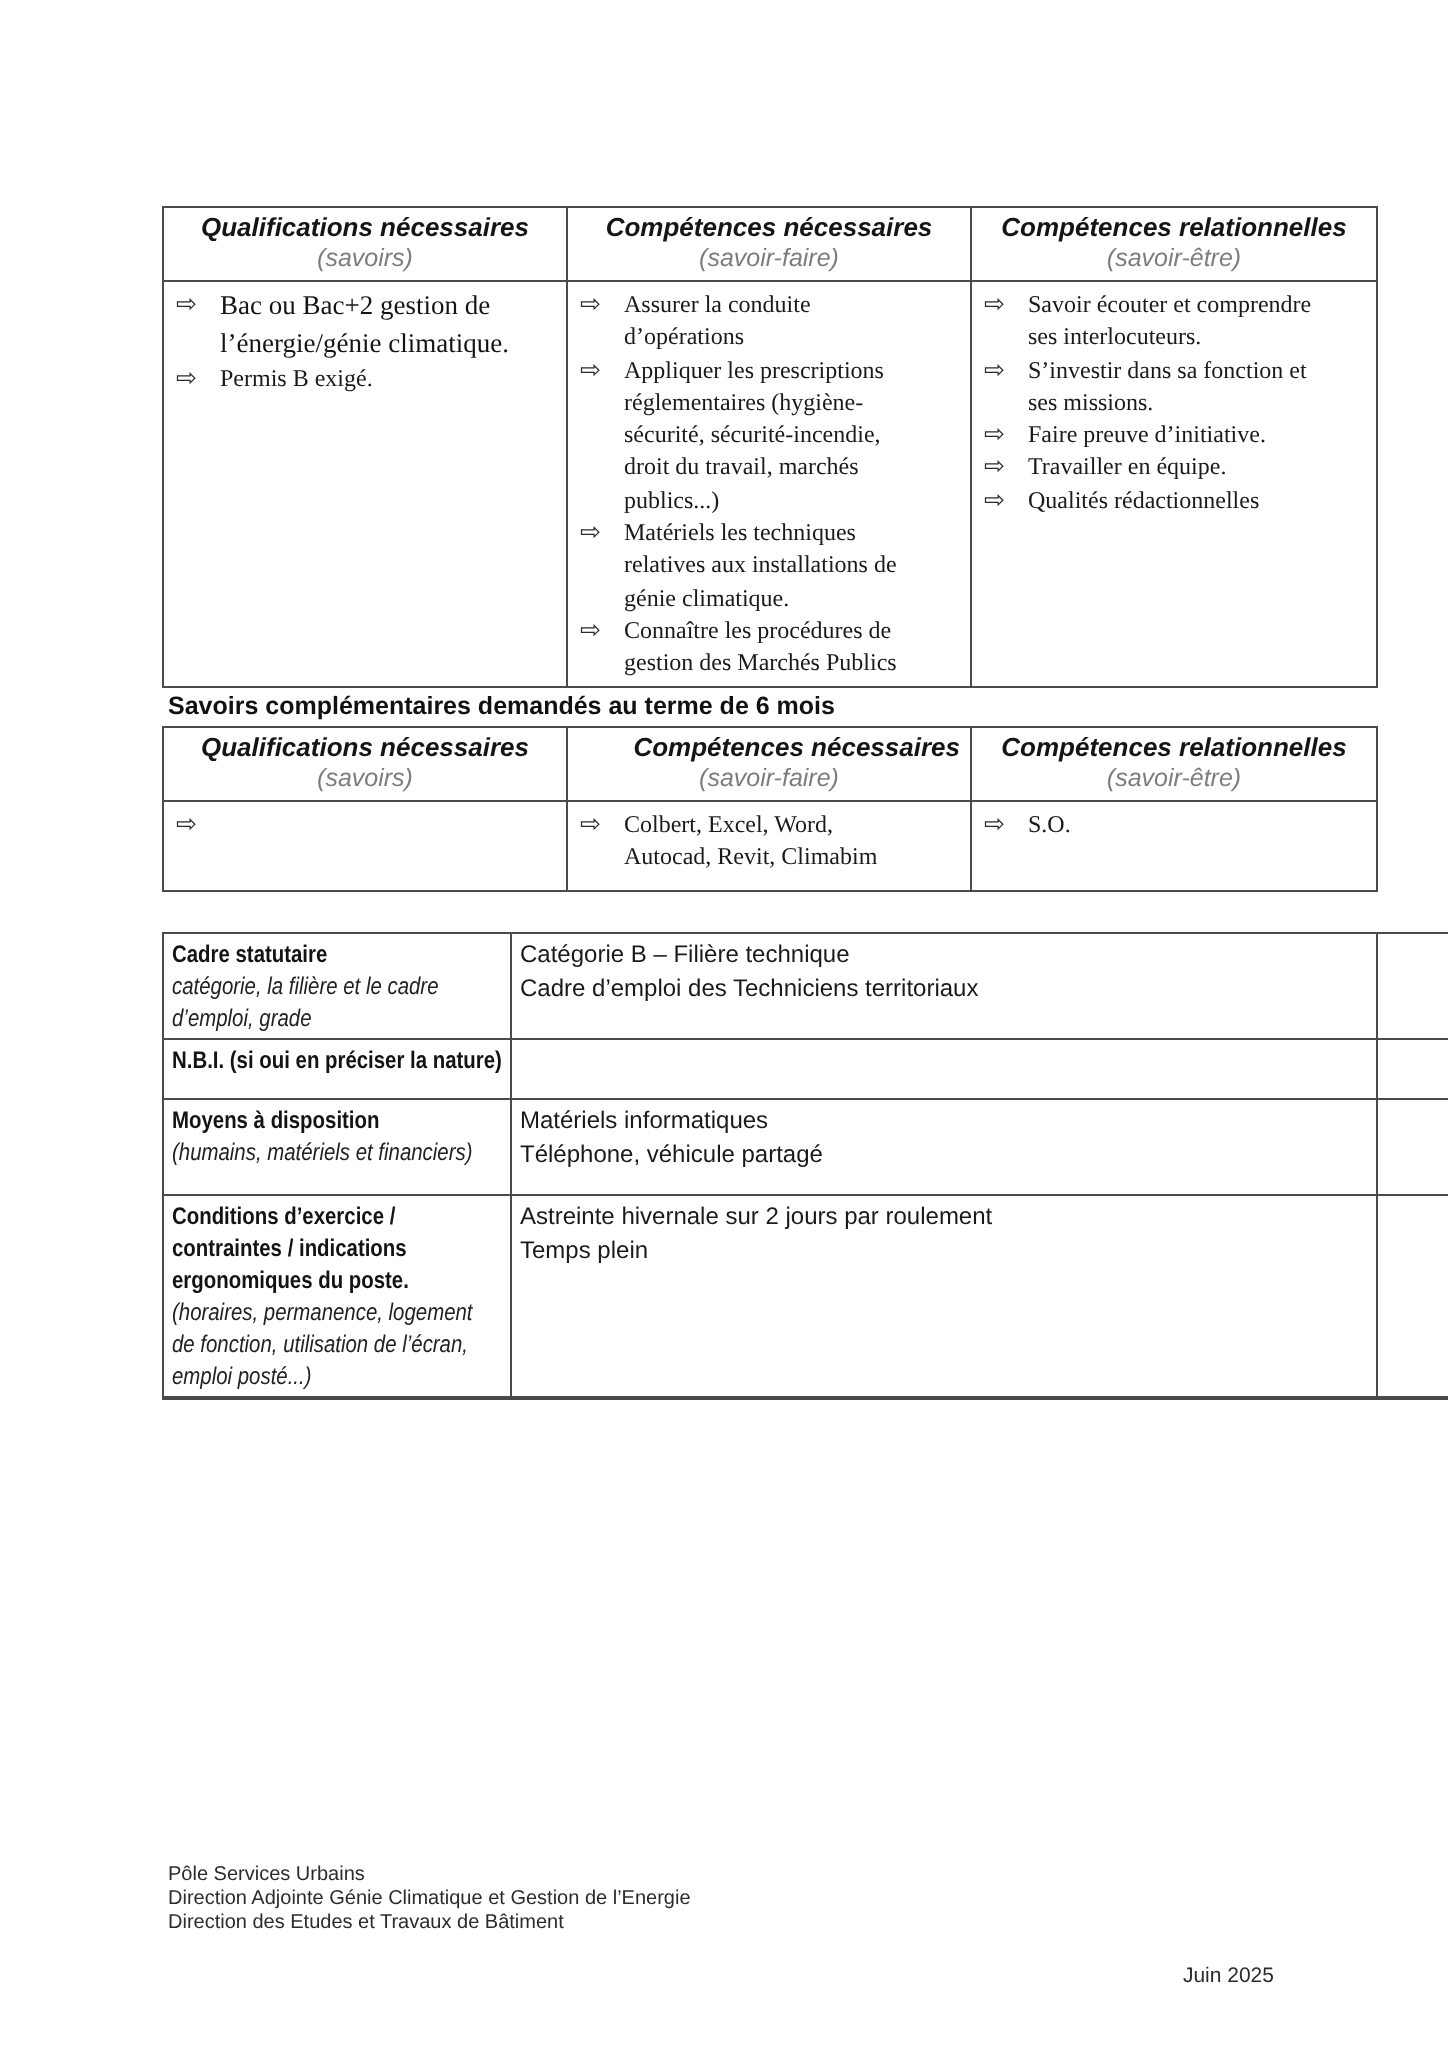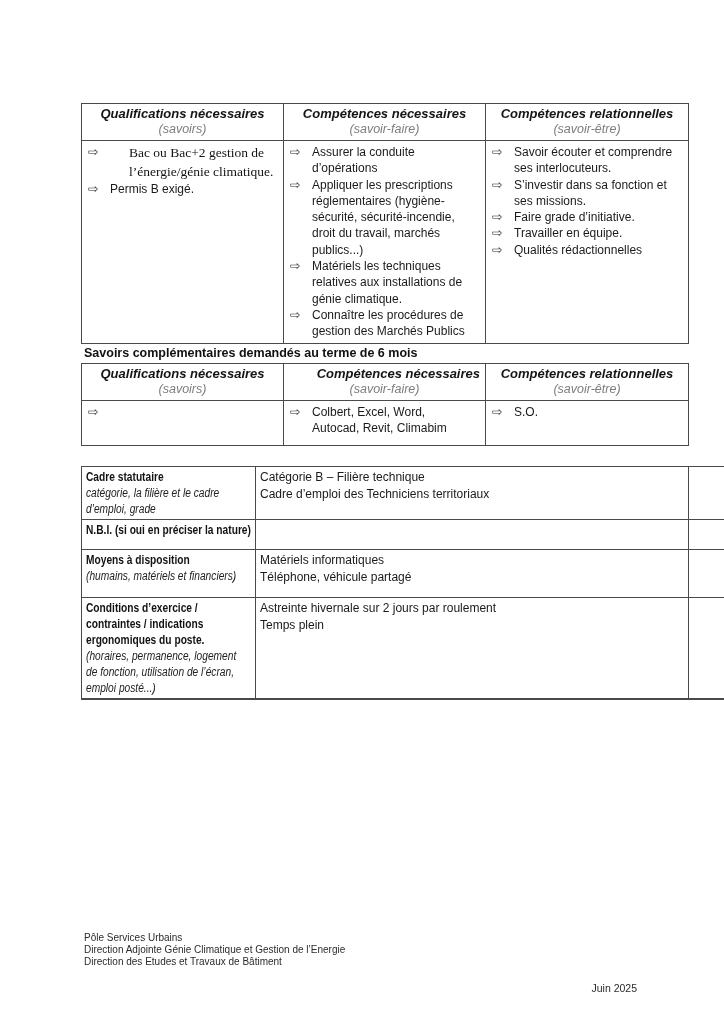--- a/index.html
+++ b/index.html
@@ -19,22 +19,22 @@
   .th-title{font-weight:bold;font-style:italic;font-size:13px;line-height:16px;color:#151515;}
   .th-title.ta-right{text-align:right;padding-right:2px;}
   .th-sub{font-style:italic;font-size:12.5px;line-height:15px;color:#7d7d7d;}
   .tbody{display:grid;grid-template-columns:1fr 1fr 1fr;}
   .td{border-right:1px solid #4a4a4a;padding:3px 2px 3px 0;}
   .td:last-child{border-right:none;}
   .t1 .td{min-height:193px;}
   .t2 .td{min-height:38px;}
   .li{display:flex;align-items:flex-start;}
   .arr{flex:0 0 14px;margin:0 8px 0 6px;font-size:12.5px;line-height:16.3px;color:#2a2a2a;}
-  .li-text{white-space:pre;font-size:12px;line-height:16.3px;color:#1a1a1a;}
-  .li-text.serif{font-family:"Liberation Serif",serif;font-size:13.5px;line-height:18.5px;color:#141414;margin-left:19px;}
+  .li-text{white-space:pre;font-size:12px;line-height:16.3px;color:#1a1a1a;font-family:Liberation Serif, serif;}
+  .li-text.serif{font-family:"Liberation Serif",serif;font-size:13.5px;line-height:18.5px;color:#141414;}
 
   
   .info-table{position:absolute;left:81px;top:466px;width:662px;border:1px solid #4a4a4a;border-bottom-width:2px;background:#fff;}
   .irow{display:grid;grid-template-columns:174px 433px 1fr;border-bottom:1px solid #4a4a4a;}
   .irow:last-child{border-bottom:none;}
   .icell{border-right:1px solid #4a4a4a;padding:2px 3px 2px 4px;overflow:hidden;}
   .icell.iextra{border-right:none;}
   .r1{min-height:47px;}.r2{min-height:29px;}.r3{min-height:47px;}.r4{min-height:100px;}
   .ilabel-inner{transform:scaleX(0.85);transform-origin:0 0;width:118%;}
   .ilabel-bold{font-weight:bold;font-size:12px;line-height:16px;white-space:pre;color:#131313;}
@@ -112,21 +112,21 @@
           <div class="li-text">Savoir écouter et comprendre
 ses interlocuteurs.</div>
         </div>
         <div class="li">
           <span class="arr">⇨</span>
           <div class="li-text">S’investir dans sa fonction et
 ses missions.</div>
         </div>
         <div class="li">
           <span class="arr">⇨</span>
-          <div class="li-text">Faire grade d’initiative.</div>
+          <div class="li-text">Faire preuve d’initiative.</div>
         </div>
         <div class="li">
           <span class="arr">⇨</span>
           <div class="li-text">Travailler en équipe.</div>
         </div>
         <div class="li">
           <span class="arr">⇨</span>
           <div class="li-text">Qualités rédactionnelles</div>
         </div>
       </div>

